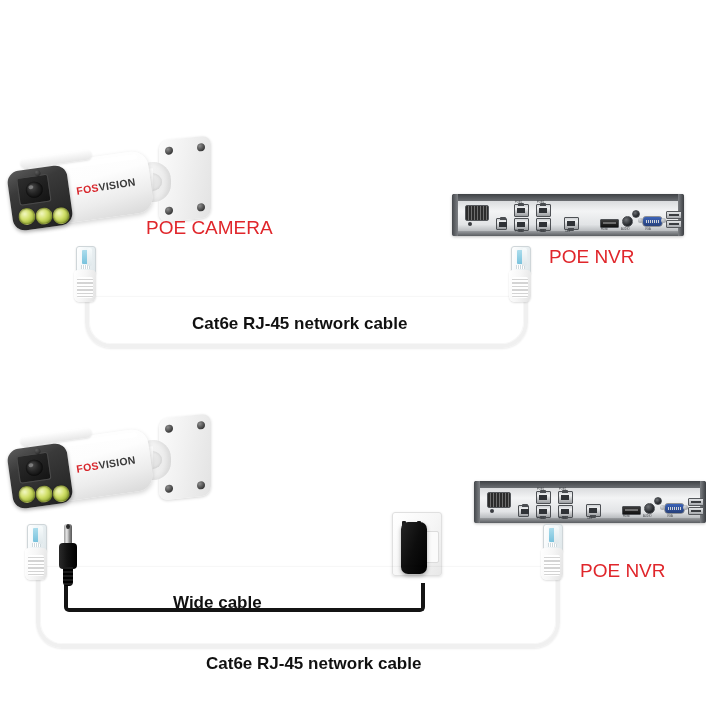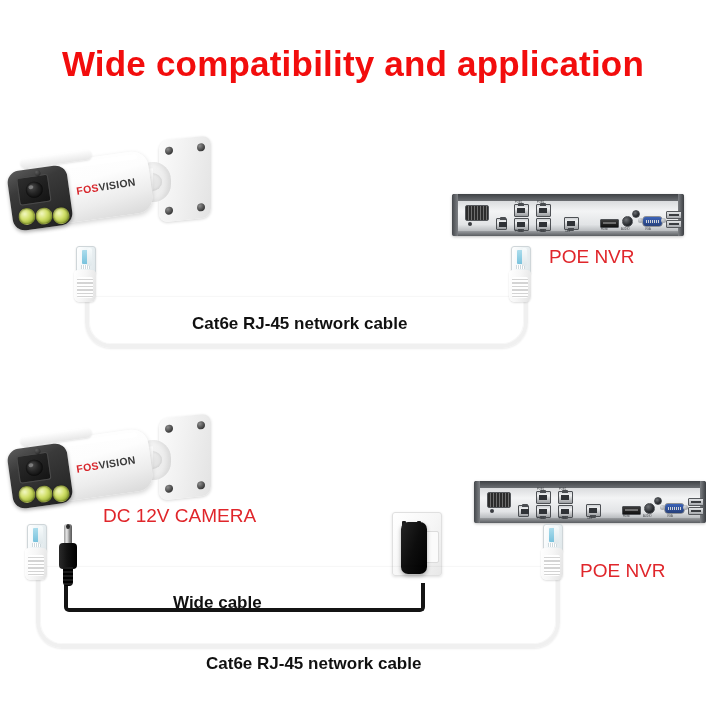--- a/index.html
+++ b/index.html
@@ -256,21 +256,20 @@
     background:linear-gradient(110deg,#242424 0%,#0d0d0d 50%,#000000 100%);
     border-radius:7px;
     box-shadow:0 2px 4px rgba(0,0,0,.3);
   }
 </style>
 </head>
 <body>
 
 <div id="stage">
 
-  <div class="title">Wide compatibility and application</div>
 
   <div class="camera" style="left:4px;top:136px;">
     <div class="cam-mount-plate">
       <div class="screw" style="left:6px;top:7px;"></div>
       <div class="screw" style="right:6px;top:7px;"></div>
       <div class="screw" style="left:6px;bottom:7px;"></div>
       <div class="screw" style="right:6px;bottom:7px;"></div>
     </div>
     <div class="cam-knuckle"></div>
     <div class="cam-arm"></div>
@@ -283,20 +282,21 @@
       <div class="cam-ir" style="left:28px;top:2px;"></div>
       <div class="cam-led" style="left:6px;top:38px;"></div>
       <div class="cam-led" style="left:23px;top:40px;"></div>
       <div class="cam-led" style="left:40px;top:42px;"></div>
     </div>
     <div class="cam-logo">
       <span class="fos">FOS</span><span class="vis">VISION</span>
     </div>
   </div>
 
+  <div class="lbl lbl-red" style="left:146px;top:217px;">POE CAMERA</div>
 
   <div class="nvr" style="left:452px;top:194px;">
     <div class="nvr-shell"></div>
     <div class="nvr-topbar"></div>
     <div class="nvr-botbar"></div>
     <div class="nvr-sidel"></div>
     <div class="nvr-sider"></div>
 
     <div class="nvr-fan"></div>
     <div class="nvr-pwrbtn"></div>
@@ -367,21 +367,20 @@
       <div class="cam-ir" style="left:28px;top:2px;"></div>
       <div class="cam-led" style="left:6px;top:38px;"></div>
       <div class="cam-led" style="left:23px;top:40px;"></div>
       <div class="cam-led" style="left:40px;top:42px;"></div>
     </div>
     <div class="cam-logo">
       <span class="fos">FOS</span><span class="vis">VISION</span>
     </div>
   </div>
 
-  <div class="lbl lbl-red" style="left:103px;top:505px;">DC 12V CAMERA</div>
 
   <div class="nvr" style="left:474px;top:481px;">
     <div class="nvr-shell"></div>
     <div class="nvr-topbar"></div>
     <div class="nvr-botbar"></div>
     <div class="nvr-sidel"></div>
     <div class="nvr-sider"></div>
 
     <div class="nvr-fan"></div>
     <div class="nvr-pwrbtn"></div>

